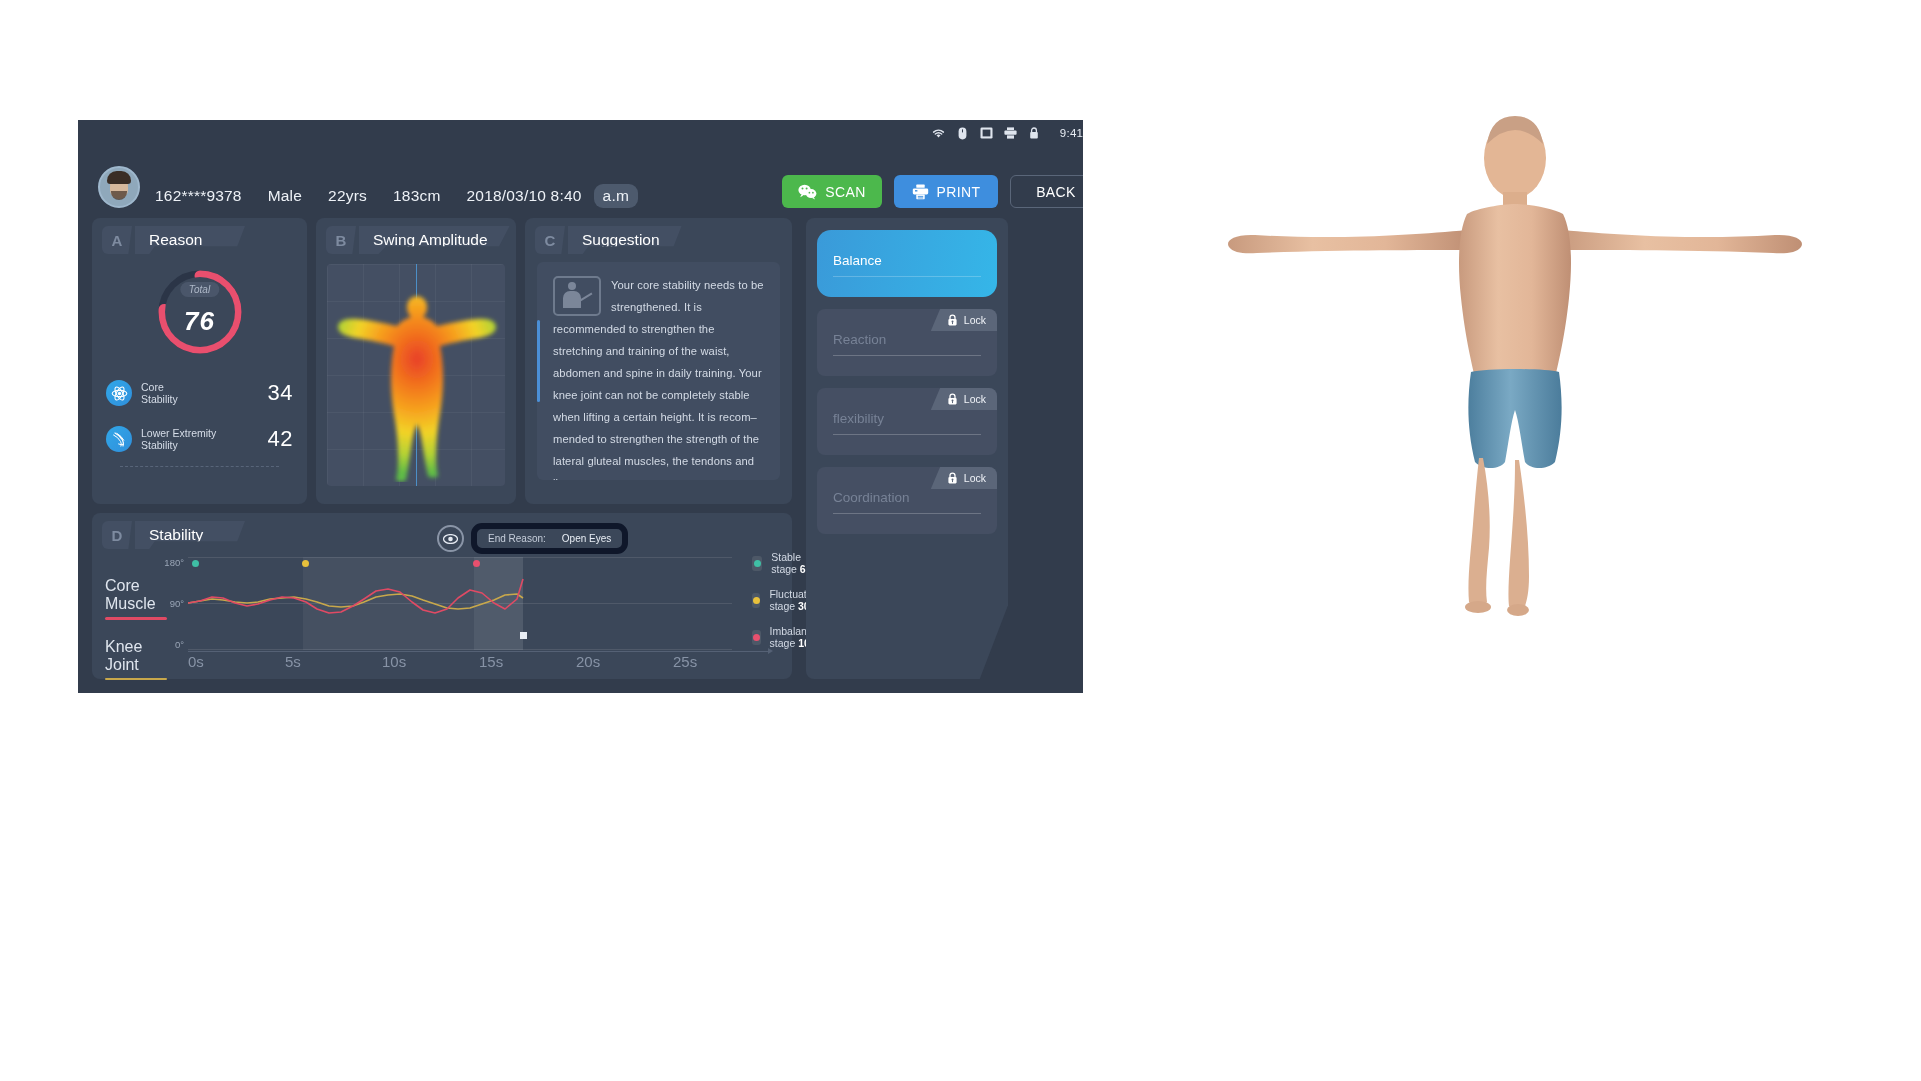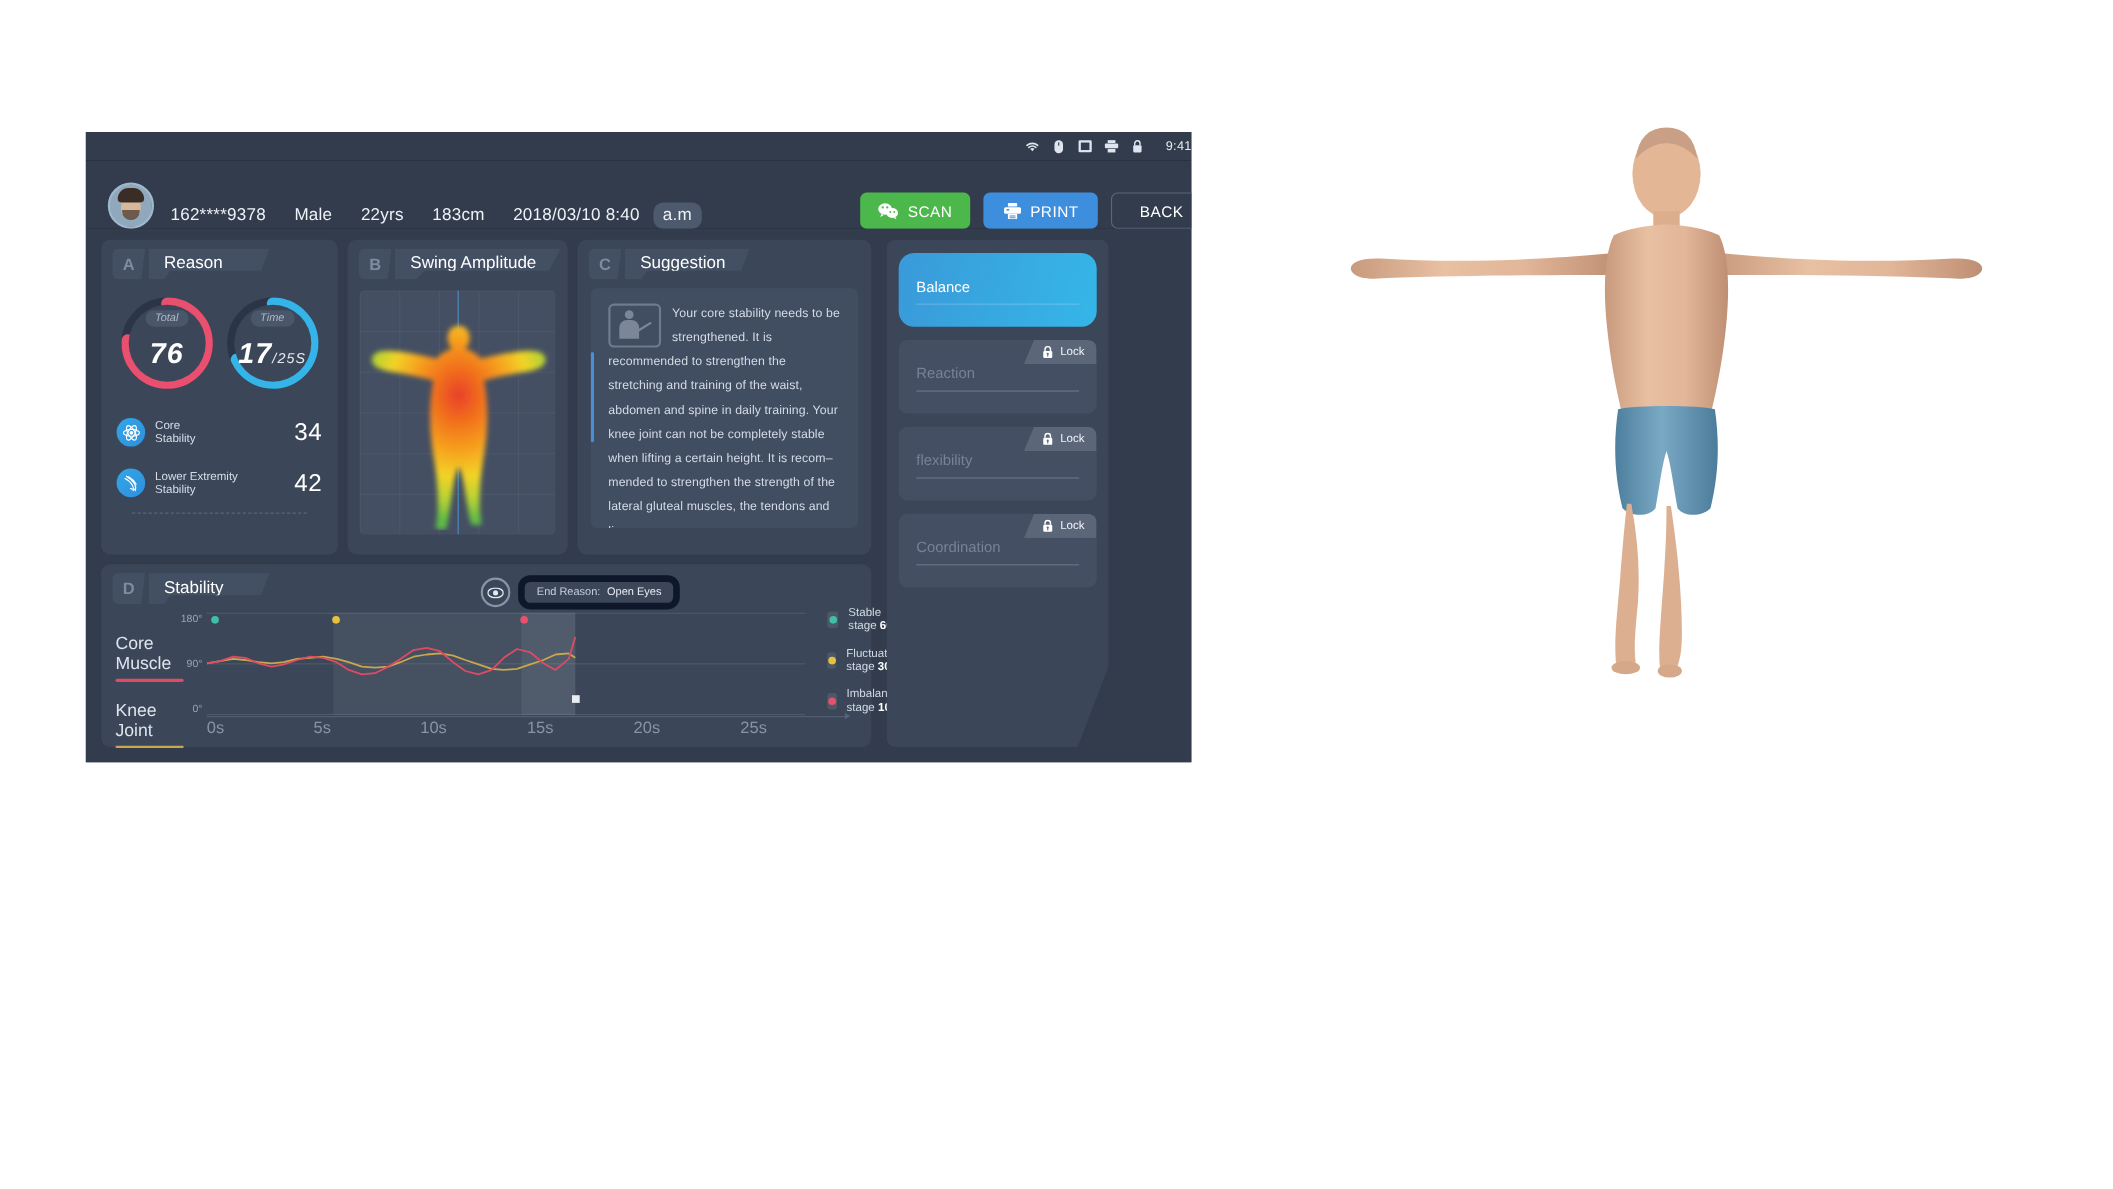--- a/index.html
+++ b/index.html
@@ -107,21 +107,21 @@
   .sugg-text{color:#d4dbe6;font-size:11.2px;line-height:22px;letter-spacing:.1px;}
 
   
   .c-stab{flex:1;position:relative;}
   .end-reason{position:absolute;left:345px;top:10px;display:flex;align-items:center;z-index:4;}
   .eye{width:23px;height:23px;border-radius:50%;background:#3b4759;border:2px solid #8a95a7;
        display:flex;align-items:center;justify-content:center;}
   .eye svg{display:block;}
   .er-pill{border:6px solid #0f172a;border-radius:11px;height:19px;display:flex;align-items:center;
            padding:0 11px;color:#c6cedb;font-size:10px;margin-left:7px;white-space:nowrap;}
-  .er-pill b{font-weight:400;color:#e9eef5;margin-left:6px;}
+  .er-pill b{font-weight:400;color:#e9eef5;margin-left:16px;}
 
   .chartzone{position:absolute;left:0;top:38px;right:0;bottom:0;}
   .ylabels{position:absolute;left:68px;top:6px;width:24px;height:92px;}
   .ylabels div{position:absolute;right:0;color:#9aa5b6;font-size:9.5px;}
   .serieskey{position:absolute;left:13px;top:26px;width:62px;}
   .sk-name{color:#dfe5ee;font-size:16px;margin-bottom:4px;}
   .sk-line{height:2.5px;border-radius:2px;margin-bottom:18px;}
   .plot{position:absolute;left:96px;top:6px;width:544px;height:93px;}
   .plot .band{position:absolute;top:0;bottom:0;}
   .plot .hline{position:absolute;left:0;right:0;height:1px;background:rgba(255,255,255,.10);}
@@ -265,31 +265,20 @@
             <div class="rings">
               <div class="ring">
                 <svg width="92" height="92" viewBox="0 0 92 92" style="position:absolute;left:0;top:0;transform:rotate(-90deg)">
                   <circle cx="46" cy="46" r="36" fill="none" stroke="#2b3547" stroke-width="11"></circle>
                   <circle cx="46" cy="46" r="36" fill="none" stroke="#e94f6e" stroke-width="11" stroke-linecap="round" stroke-dasharray="172 226"></circle>
                 </svg>
                 <div class="hole"></div>
                 <div class="lbl">Total</div>
                 <div class="val">76</div>
               </div>
-              <div class="ring">
-                <svg width="92" height="92" viewBox="0 0 92 92" style="position:absolute;left:0;top:0;transform:rotate(-90deg)">
-                  <circle cx="46" cy="46" r="36" fill="none" stroke="#2b3547" stroke-width="11"></circle>
-                  <circle cx="46" cy="46" r="36" fill="none" stroke="#34b4e8" stroke-width="11" stroke-linecap="round" stroke-dasharray="154 226"></circle>
-                </svg>
-                <div class="hole"></div>
-                <div class="lbl">Time</div>
-                <div class="val">
-                  <span>17</span><small>/25S</small>
-                </div>
-              </div>
             </div>
             <div class="metrics">
               <div class="metric">
                 <div class="m-icon">
                   <svg width="17" height="17" viewBox="0 0 17 17">
                       <ellipse cx="8.5" cy="8.5" rx="7.3" ry="3.1" stroke="#fff" stroke-width="1.1" fill="none"></ellipse>
                       <ellipse cx="8.5" cy="8.5" rx="7.3" ry="3.1" stroke="#fff" stroke-width="1.1" fill="none" transform="rotate(60 8.5 8.5)"></ellipse>
                       <ellipse cx="8.5" cy="8.5" rx="7.3" ry="3.1" stroke="#fff" stroke-width="1.1" fill="none" transform="rotate(120 8.5 8.5)"></ellipse>
                       <circle cx="8.5" cy="8.5" r="1.7" fill="#fff"></circle>
                     </svg>

